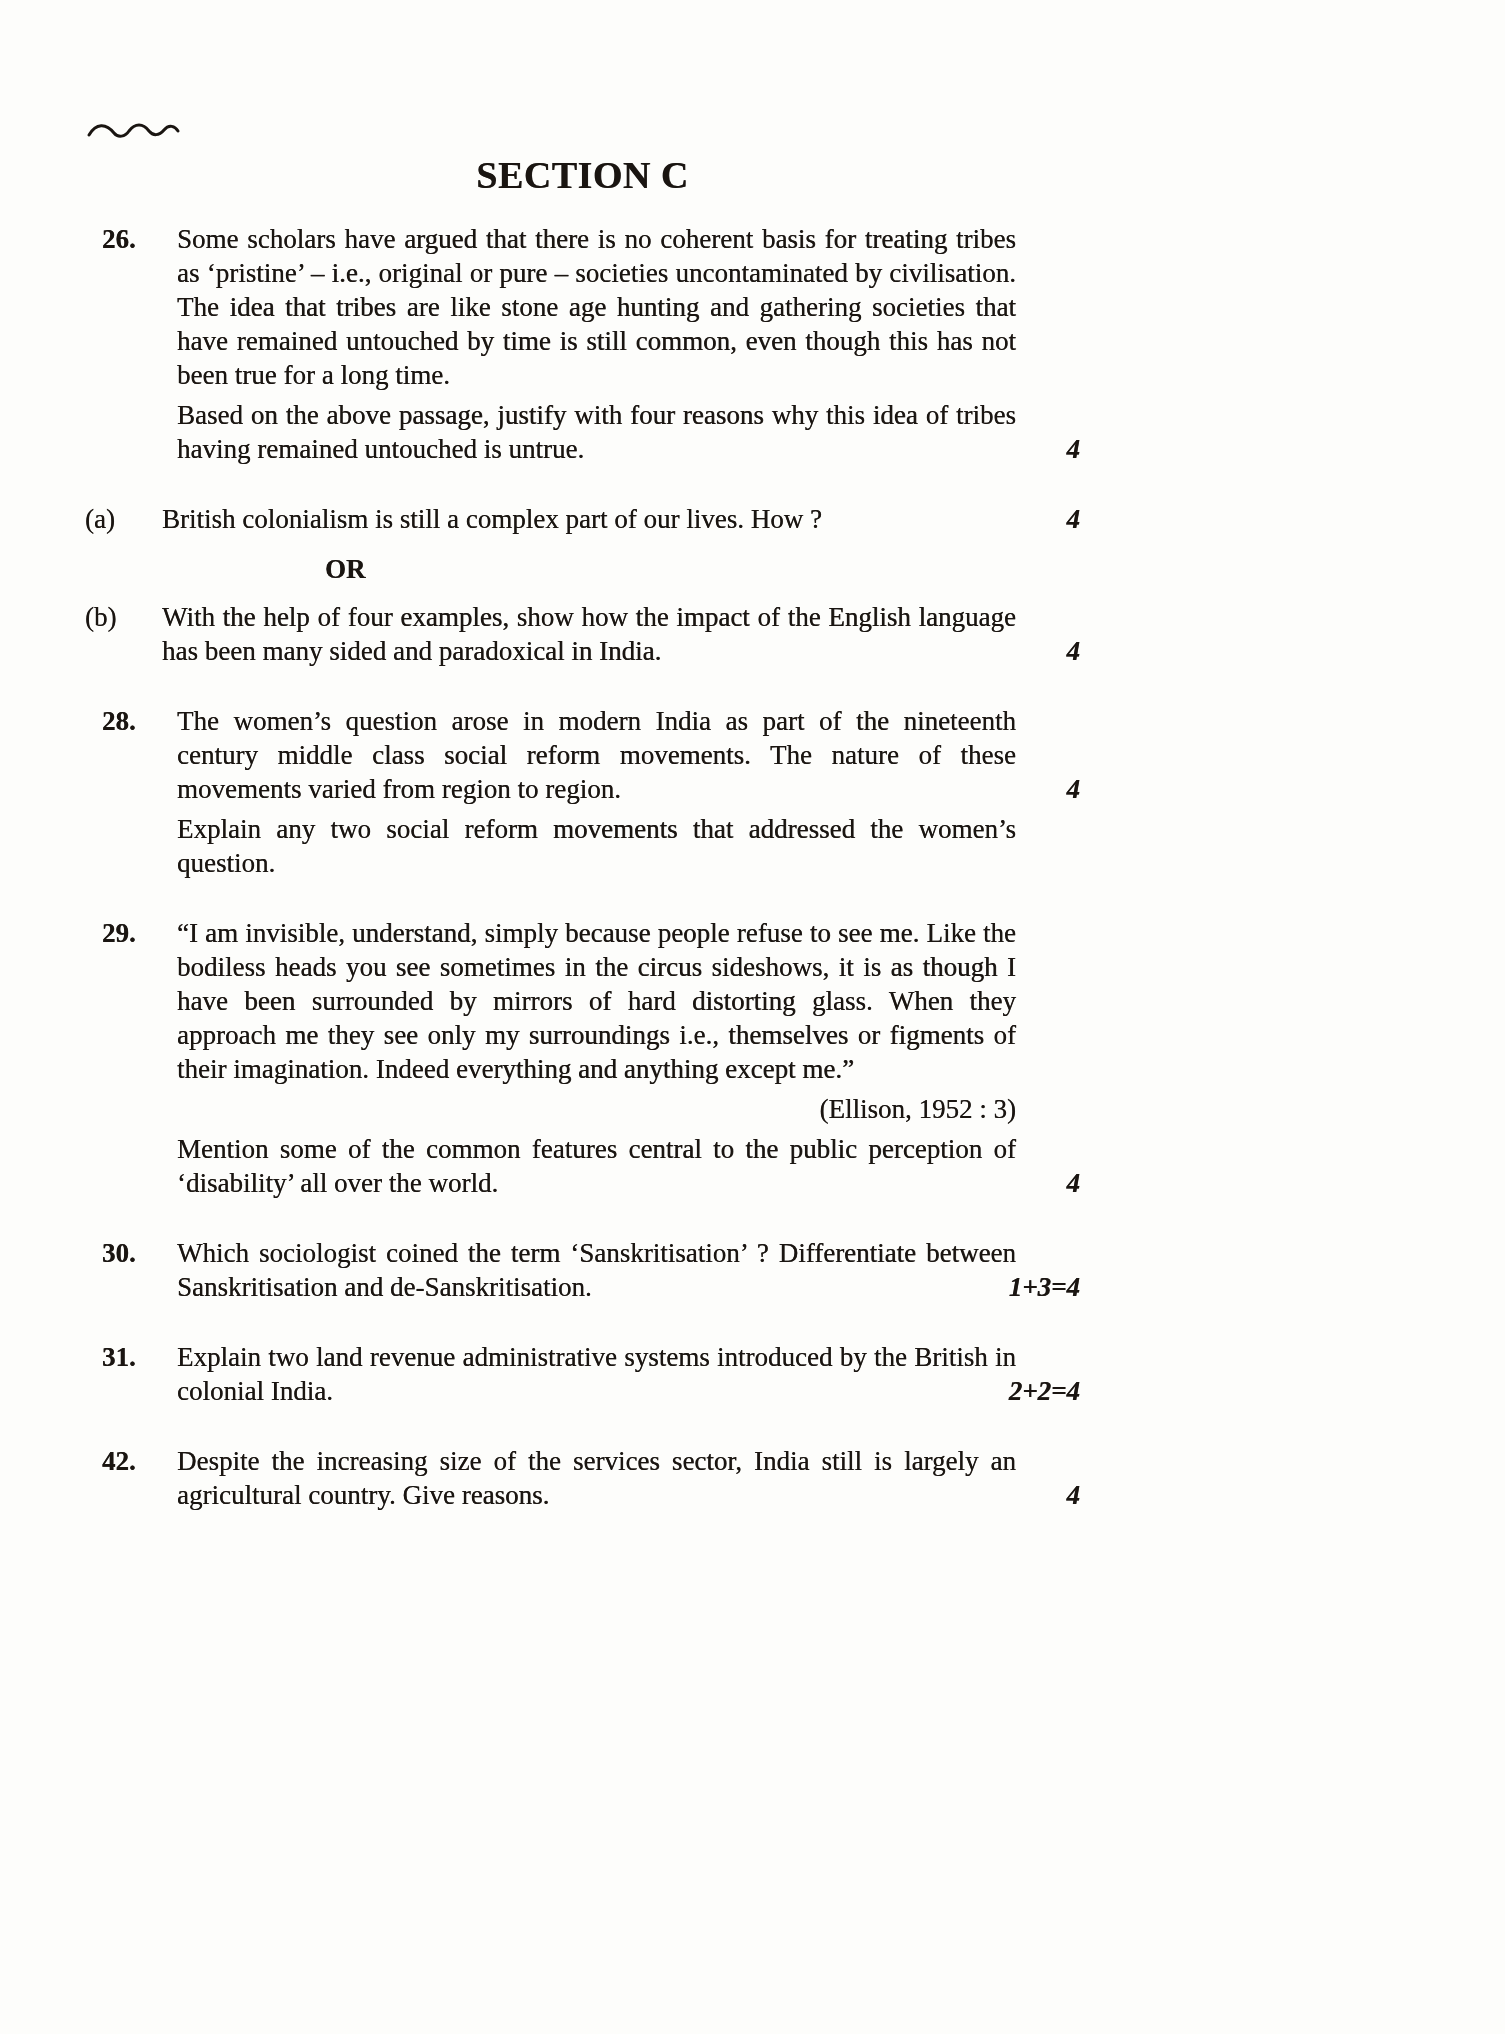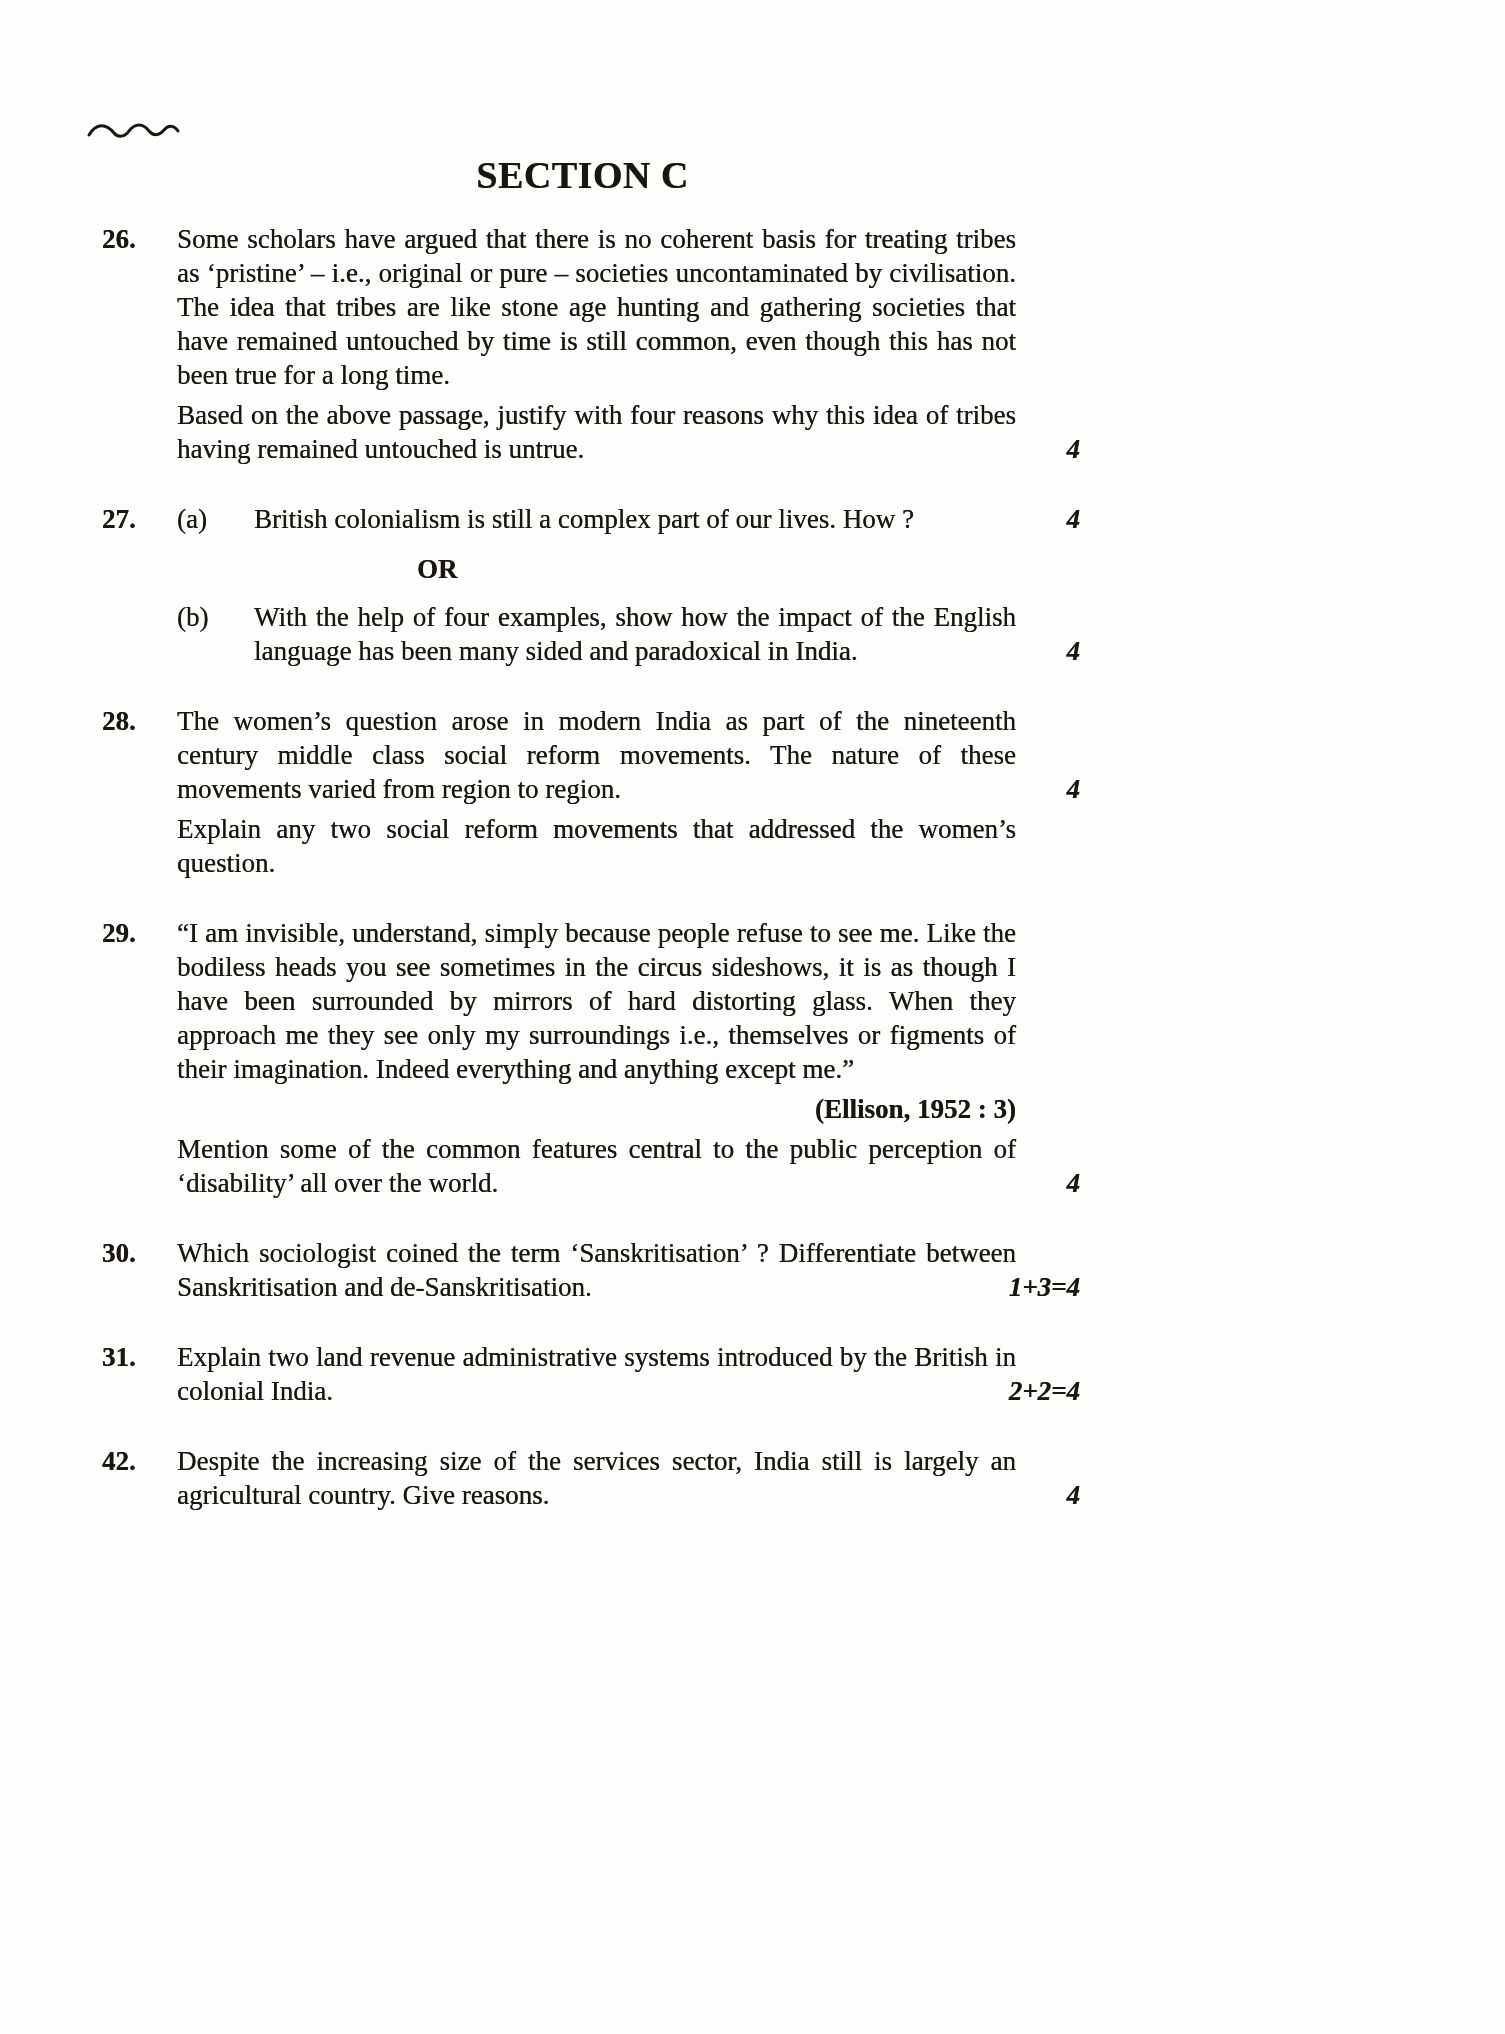--- a/index.html
+++ b/index.html
@@ -46,21 +46,20 @@
     font-weight: 700;
     white-space: nowrap;
   }
   .subpart { display: flex; }
   .sublabel { flex: 0 0 77px; }
   .subpart .para { flex: 1; }
   .or-divider { font-weight: 700; margin: 10px 0 14px 240px; }
   .attribution {
     text-align: right;
     margin: 0 64px 6px 0;
-    font-weight: bold;
   }
   .footer {
     position: absolute;
     left: 85px;
     bottom: 46px;
     width: 995px;
     display: flex;
     justify-content: space-between;
     align-items: flex-end;
   }
@@ -89,21 +88,20 @@
 
     <div class="question">
       <div class="qnum">26.</div>
       <div class="qbody">
         <p class="para"><span>Some scholars have argued that there is no coherent basis for treating tribes as ‘pristine’ – i.e., original or pure – societies uncontaminated by civilisation. The idea that tribes are like stone age hunting and gathering societies that have remained untouched by time is still common, even though this has not been true for a long time.</span></p>
         <p class="para"><span>Based on the above passage, justify with four reasons why this idea of tribes having remained untouched is untrue.</span><span class="marks">4</span></p>
       </div>
     </div>
 
     <div class="question">
-      <div class="qnum">27.</div>
       <div class="qbody">
         <div class="subpart">
           <div class="sublabel">(a)</div>
           <p class="para"><span>British colonialism is still a complex part of our lives. How ?</span><span class="marks">4</span></p>
         </div>
         <div class="or-divider">OR</div>
         <div class="subpart">
           <div class="sublabel">(b)</div>
           <p class="para"><span>With the help of four examples, show how the impact of the English language has been many sided and paradoxical in India.</span><span class="marks">4</span></p>
         </div>

